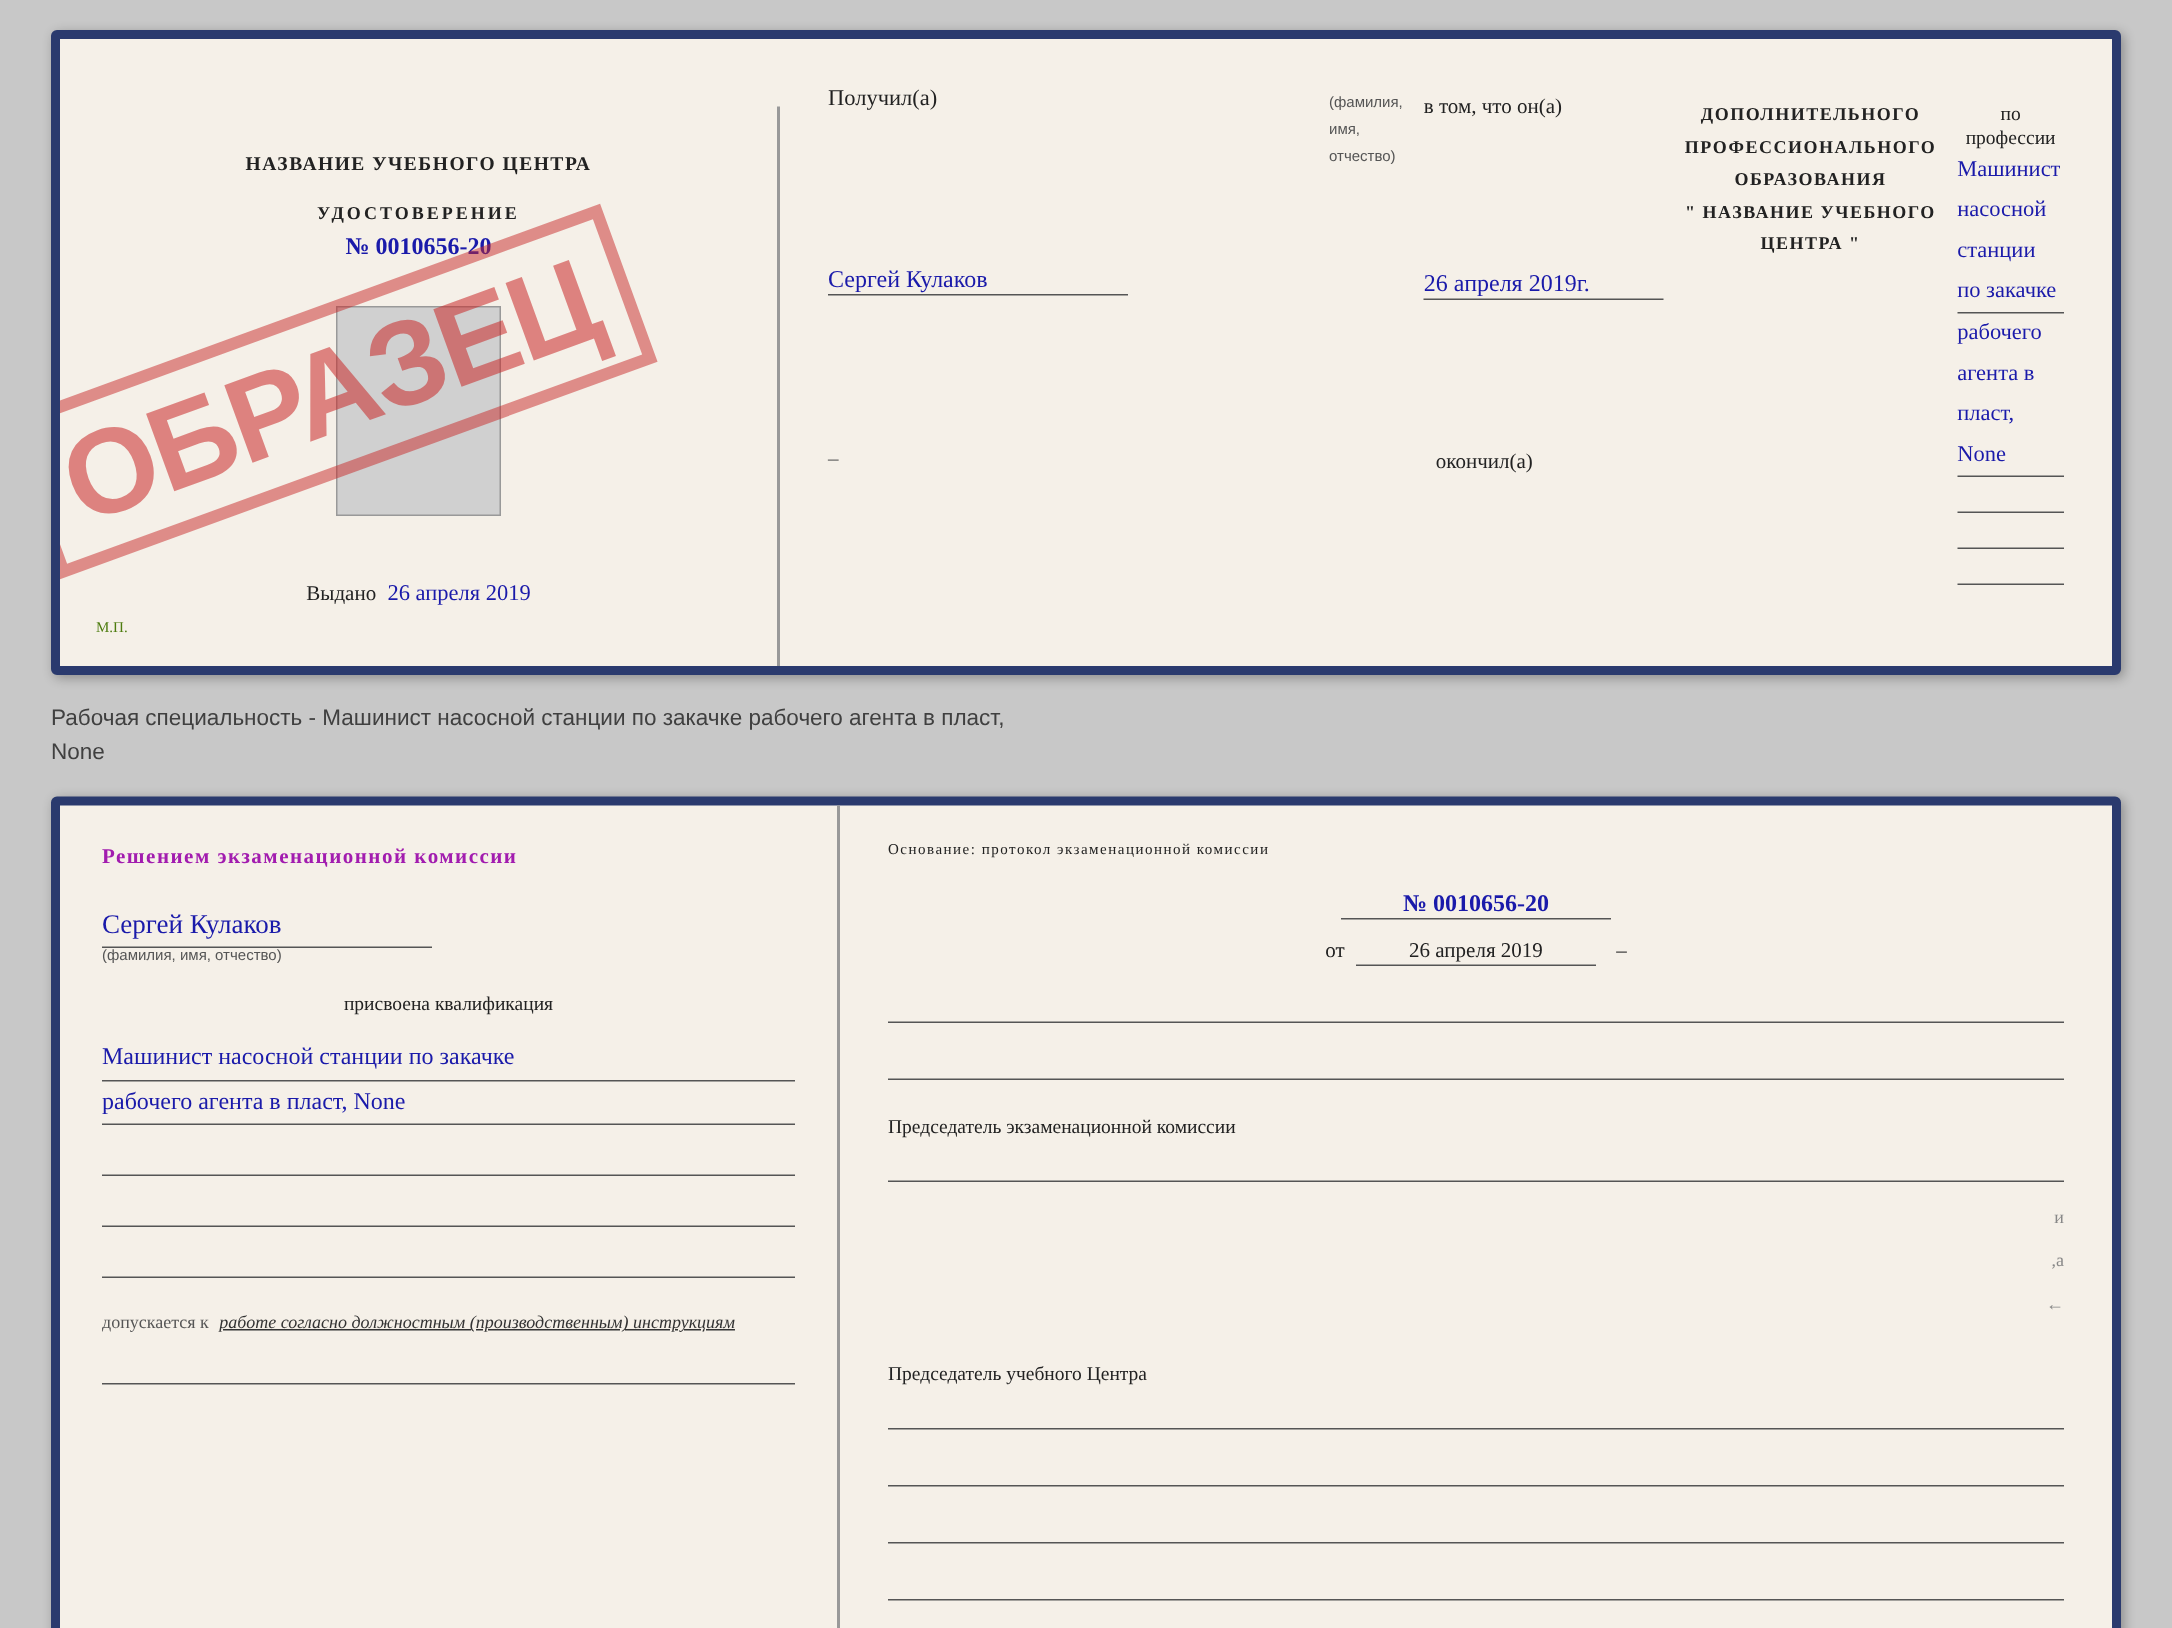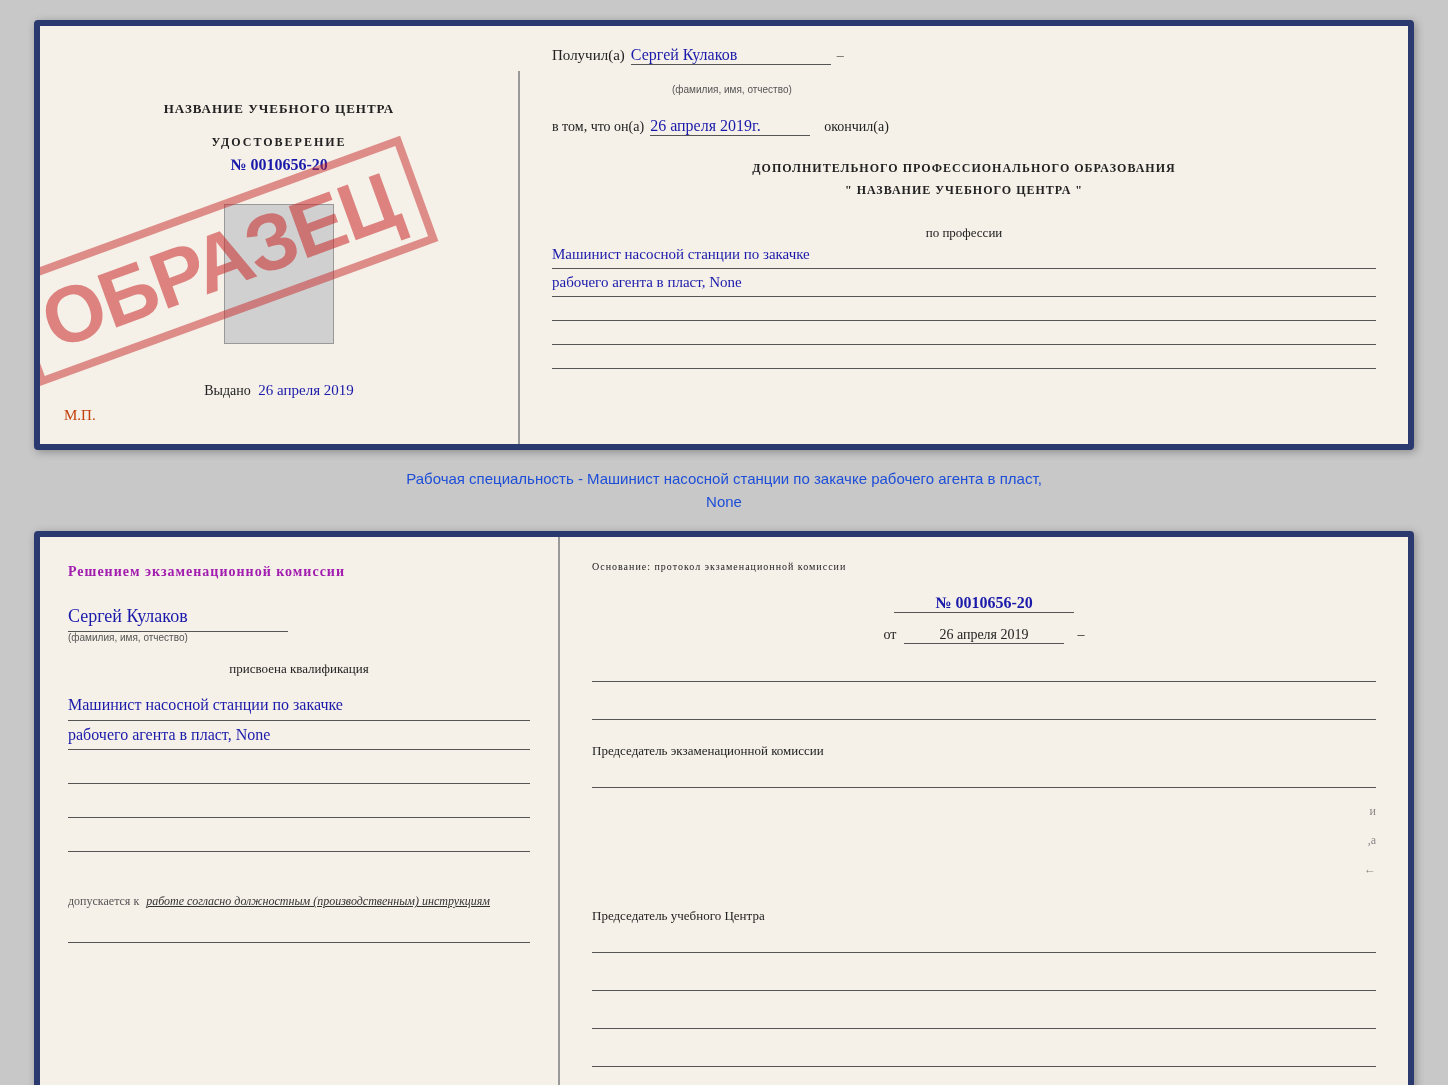--- a/index.html
+++ b/index.html
@@ -79,22 +79,22 @@
     }
 
     .issued-line {
       font-size: 14px;
       color: #222;
       margin-top: auto;
       padding-top: 10px;
     }
 
     .mp-line {
-      font-size: 15px;
-      color: #c2410c;
+      font-size: 10px;
+      color: #4d7c0f;
       margin-top: 8px;
       align-self: flex-start;
     }
 
     
     .stamp-obrazets {
       position: absolute;
       top: 30px;
       left: 20px;
       width: 320px;
@@ -115,23 +115,23 @@
       text-transform: uppercase;
       border: 8px solid rgba(200, 40, 40, 0.5);
       padding: 8px 18px;
       line-height: 1;
       font-family: Arial, sans-serif;
     }
 
     
     .doc-right {
       flex: 1;
-      padding: 20px 32px;
-      display: flex;
-      flex-direction: column;
+      padding: 32px 32px;
+      display: flex;
+      flex-direction: row;
       gap: 14px;
     }
 
     .field-line {
       font-size: 14px;
       color: #222;
       display: flex;
       align-items: baseline;
       gap: 6px;
       flex-wrap: wrap;
@@ -180,24 +180,23 @@
     .dash-line {
       border-bottom: 1px solid #555;
       height: 20px;
       margin-top: 4px;
     }
 
     
     .between-text {
       width: 1380px;
       font-size: 15px;
-      color: #1d4ed8;
+      color: #404040;
       font-family: Arial, sans-serif;
       line-height: 1.5;
-      text-align: center;
     }
 
     
     .document-bottom {
       width: 1380px;
       background: #f5f0e8;
       border: 6px solid #2a3a6e;
       border-radius: 4px;
       display: flex;
       flex-direction: row;
@@ -399,21 +398,21 @@
 
     <div style="margin-top:4px;">
       <span class="qual-value">Машинист насосной станции по закачке</span>
       <span class="qual-value">рабочего агента в пласт, None</span>
     </div>
 
     <div class="right-dashes"></div>
     <div class="right-dashes"></div>
     <div class="right-dashes"></div>
 
-    <div class="допускается-block" style="margin-top:32px;">
+    <div class="допускается-block" style="margin-top:12px;">
       <span>допускается к</span>
       <span class="допускается-italic" style="margin-left:4px;font-size:12px;font-family:'Times New Roman',serif;">работе согласно должностным (производственным) инструкциям</span>
     </div>
     <div class="right-dashes"></div>
 
   </div>
 
   <div class="doc-bottom-right">
 
     <div class="right-title" style="letter-spacing:1px;">Основание: протокол экзаменационной комиссии</div>

